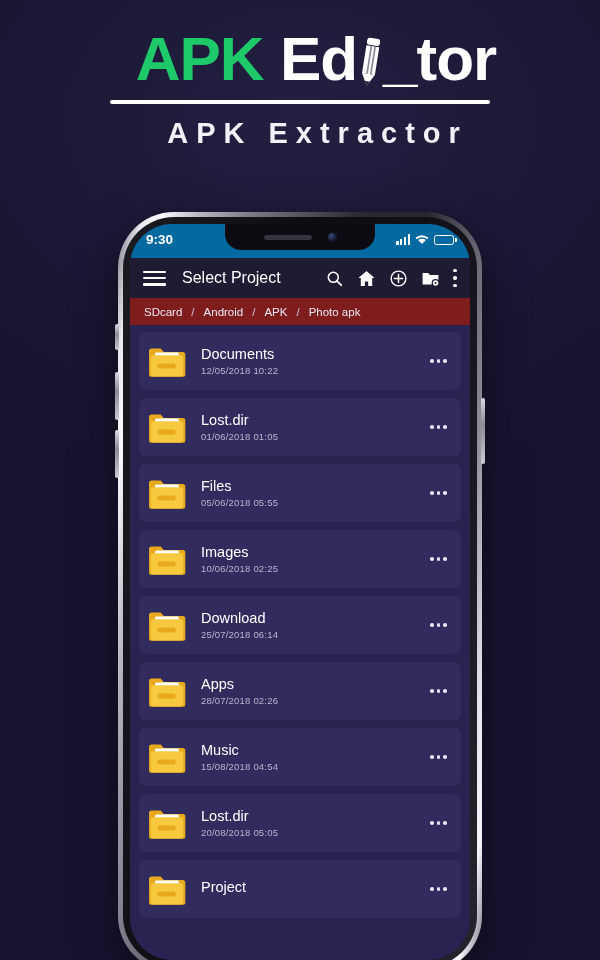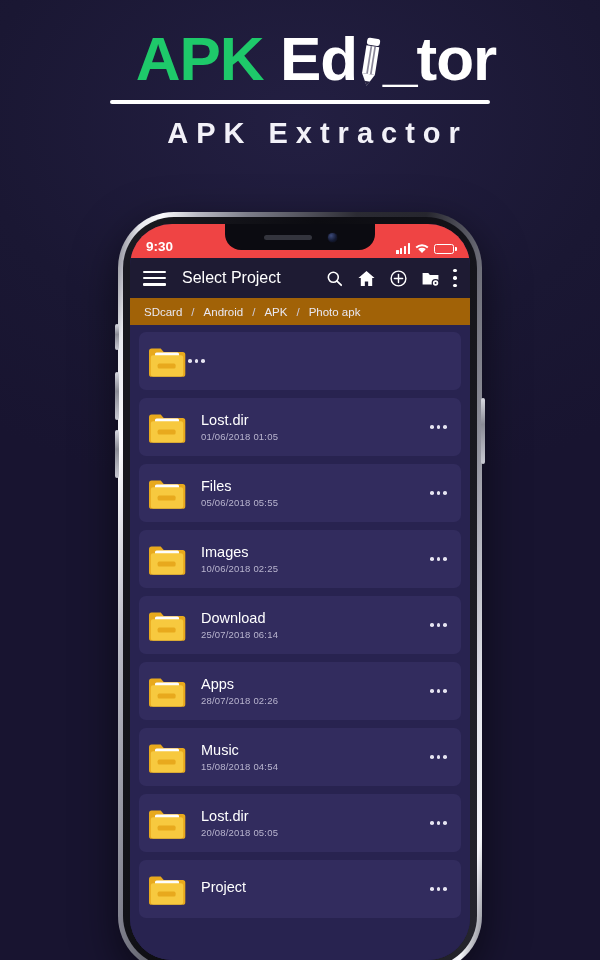--- a/index.html
+++ b/index.html
@@ -94,22 +94,22 @@
     width:9px; height:9px; border-radius:50%;
     background:radial-gradient(circle at 35% 30%, #3c4a7a 0%, #141a33 60%, #0a0c18 100%);
     box-shadow:0 0 1px #2a3050;
   }
 
   
   .app { position:absolute; inset:0; display:flex; flex-direction:column;
          background:#282350; }
 
   .statusbar {
-    height:34px; flex:0 0 34px; background:#ef4444;
-    display:flex; align-items:flex-end; justify-content:space-between;
+    height:34px; flex:0 0 34px; background:#0369a1;
+    display:flex; align-items:center; justify-content:space-between;
     padding:0 16px 4px 16px;
   }
   .status-time { color:#fff; font-size:13.5px; font-weight:bold; }
   .status-icons { display:flex; align-items:flex-end; gap:5px; }
   .sig { display:flex; align-items:flex-end; gap:1.5px; height:11px; }
   .sig i { display:block; width:2.3px; background:#fff; border-radius:.5px; }
   .sig i:nth-child(1){height:4px}.sig i:nth-child(2){height:6px}
   .sig i:nth-child(3){height:8px}.sig i:nth-child(4){height:11px}
   .batt { width:20px; height:10px; border:1.6px solid #fff; border-radius:2.5px;
           position:relative; }
@@ -125,21 +125,21 @@
   .hamburger span { display:block; height:2.6px; background:#fff; border-radius:1px; }
   .toolbar-title { color:#fff; font-size:16px; margin-left:16px; flex:1;
                    white-space:nowrap; }
   .tb-icons { display:flex; align-items:center; gap:13px; }
   .tb-icons .ic { width:19px; height:19px; cursor:pointer; }
   .kebab { width:4px; height:18px; display:flex; flex-direction:column;
            justify-content:space-between; align-items:center; cursor:pointer; }
   .kebab b { width:3.4px; height:3.4px; border-radius:50%; background:#fff; display:block; }
 
   .breadcrumb {
-    height:27px; flex:0 0 27px; background:#a16207;
+    height:27px; flex:0 0 27px; background:#7f1d1d;
     display:flex; align-items:center; padding:0 12px; gap:0;
     color:#e9e8f2; font-size:11.5px; white-space:nowrap; overflow:hidden;
   }
   .crumb { padding:0 2px; cursor:pointer; }
   .crumb-sep { color:#cfcde0; padding:0 7px; font-size:11.5px; }
 
   .filelist { flex:1; overflow:hidden; background:#282350;
               padding:7px 9px 0 9px; }
   .filerow {
     display:flex; align-items:center;
@@ -257,20 +257,24 @@
         </div>
 
         <div class="filelist" id="filelist">
             <div class="filerow">
     <div class="folder-ico"><svg width="38" height="31" viewBox="0 0 38 31">
   <path d="M1 5.2a2.6 2.6 0 0 1 2.6-2.6h9.1l3 3.4h19a2.6 2.6 0 0 1 2.6 2.6v19.6a2.6 2.6 0 0 1-2.6 2.6H3.6A2.6 2.6 0 0 1 1 28.2z" fill="#e8a91d"></path>
   <rect x="7" y="6.4" width="24" height="8.6" rx="1.6" fill="#fdfdfd"></rect>
   <path d="M2.8 11.6a2.4 2.4 0 0 1 2.4-2.4h27.6a2.4 2.4 0 0 1 2.4 2.4v16.6a2.4 2.4 0 0 1-2.4 2.4H5.2a2.4 2.4 0 0 1-2.4-2.4z" fill="#f7c93f"></path>
   <rect x="9.6" y="17.6" width="18" height="5" rx="1.6" fill="#e8a91d"></rect>
 </svg></div>
+    <div class="f-meta">
+      <div class="f-name">Documents</div>
+      <div class="f-date">12/05/2018 10:22</div>
+    </div>
     <div class="dots3">
                 <b></b>
                 <b></b>
                 <b></b>
               </div>
             </div>
             <div class="filerow">
     <div class="folder-ico"><svg width="38" height="31" viewBox="0 0 38 31">
   <path d="M1 5.2a2.6 2.6 0 0 1 2.6-2.6h9.1l3 3.4h19a2.6 2.6 0 0 1 2.6 2.6v19.6a2.6 2.6 0 0 1-2.6 2.6H3.6A2.6 2.6 0 0 1 1 28.2z" fill="#e8a91d"></path>
   <rect x="7" y="6.4" width="24" height="8.6" rx="1.6" fill="#fdfdfd"></rect>

